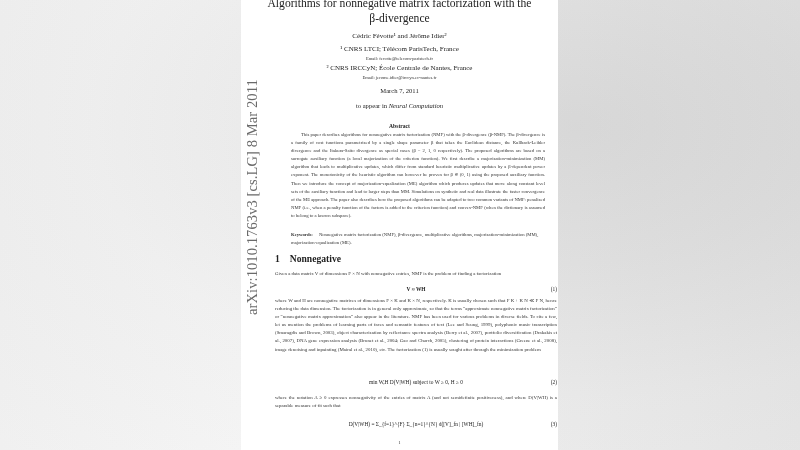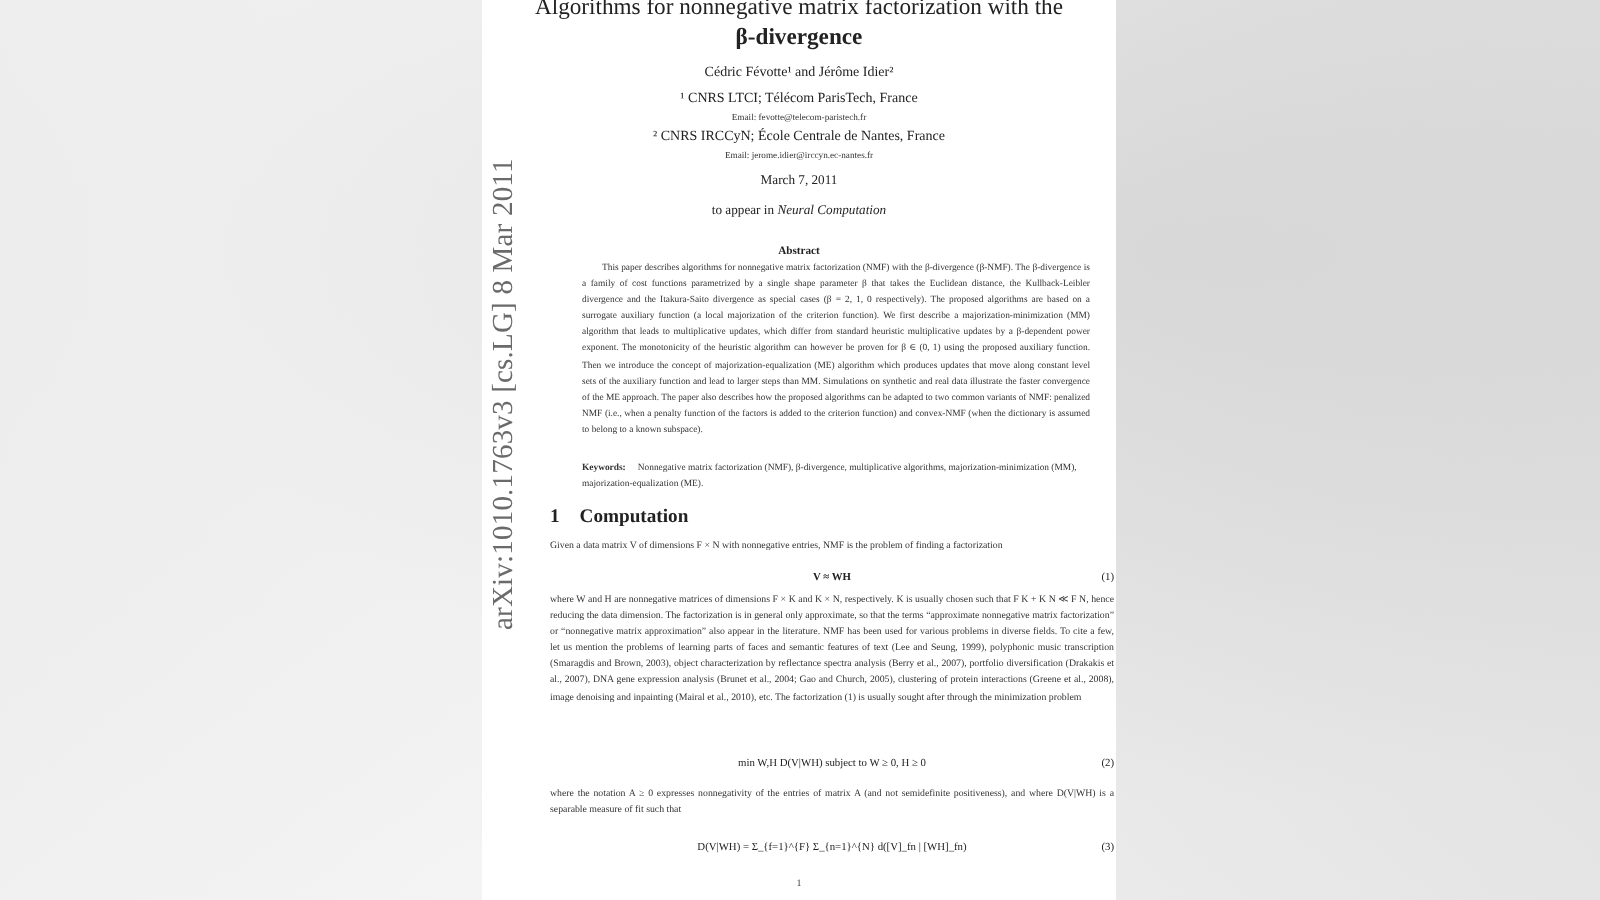--- a/index.html
+++ b/index.html
@@ -61,42 +61,42 @@
 </head>
 <body>
 
 <div class="page"></div>
 
 <div class="arxiv-stamp">
   <span>arXiv:1010.1763v3  [cs.LG]  8 Mar 2011</span>
 </div>
 
 <div class="c title" style="top:-3px;">Algorithms for nonnegative matrix factorization with the</div>
-<div class="c title" style="top:12px;font-weight:bold;">β-divergence</div>
+<div class="c title" style="top:12px;">β-divergence</div>
 
 <div class="c authors" style="top:32px;font-family:Liberation Serif, serif;">Cédric Févotte¹ and Jérôme Idier²</div>
 <div class="c affil" style="top:45px;">¹ CNRS LTCI; Télécom ParisTech, France</div>
 <div class="c email" style="top:56px;">Email: fevotte@telecom-paristech.fr</div>
 <div class="c affil" style="top:64px;">² CNRS IRCCyN; École Centrale de Nantes, France</div>
 <div class="c email" style="top:75px;">Email: jerome.idier@irccyn.ec-nantes.fr</div>
 <div class="c date" style="top:87px;">March 7, 2011</div>
 <div class="c appear" style="top:102px;">
   <span>to appear in</span>
   <i>Neural Computation</i>
 </div>
 
 <div class="c abs-head" style="top:123px;">Abstract</div>
 <div class="abstract">This paper describes algorithms for nonnegative matrix factorization (NMF) with the β-divergence (β-NMF). The β-divergence is a family of cost functions parametrized by a single shape parameter β that takes the Euclidean distance, the Kullback-Leibler divergence and the Itakura-Saito divergence as special cases (β = 2, 1, 0 respectively). The proposed algorithms are based on a surrogate auxiliary function (a local majorization of the criterion function). We first describe a majorization-minimization (MM) algorithm that leads to multiplicative updates, which differ from standard heuristic multiplicative updates by a β-dependent power exponent. The monotonicity of the heuristic algorithm can however be proven for β ∈ (0, 1) using the proposed auxiliary function. Then we introduce the concept of majorization-equalization (ME) algorithm which produces updates that move along constant level sets of the auxiliary function and lead to larger steps than MM. Simulations on synthetic and real data illustrate the faster convergence of the ME approach. The paper also describes how the proposed algorithms can be adapted to two common variants of NMF: penalized NMF (i.e., when a penalty function of the factors is added to the criterion function) and convex-NMF (when the dictionary is assumed to belong to a known subspace).</div>
 
 <div class="keywords">
   <b>Keywords:</b><span>Nonnegative matrix factorization (NMF), β-divergence, multiplicative algorithms, majorization-minimization (MM), majorization-equalization (ME).</span>
 </div>
 
 <div class="section">
-  <span class="num">1</span><span>Computation</span>
+  <span class="num">1</span><span>Nonnegative</span>
 </div>
 
 <div class="para" style="top:270px;">Given a data matrix V of dimensions F × N with nonnegative entries, NMF is the problem of finding a factorization</div>
 
 <div class="eq" style="top:286px;">
   <span class="body" style="font-weight:bold;">V ≈ WH</span>
   <span class="tag">(1)</span>
 </div>
 
 <div class="para" style="top:297px;">where W and H are nonnegative matrices of dimensions F × K and K × N, respectively. K is usually chosen such that F K + K N ≪ F N, hence reducing the data dimension. The factorization is in general only approximate, so that the terms “approximate nonnegative matrix factorization” or “nonnegative matrix approximation” also appear in the literature. NMF has been used for various problems in diverse fields. To cite a few, let us mention the problems of learning parts of faces and semantic features of text (Lee and Seung, 1999), polyphonic music transcription (Smaragdis and Brown, 2003), object characterization by reflectance spectra analysis (Berry et al., 2007), portfolio diversification (Drakakis et al., 2007), DNA gene expression analysis (Brunet et al., 2004; Gao and Church, 2005), clustering of protein interactions (Greene et al., 2008), image denoising and inpainting (Mairal et al., 2010), etc. The factorization (1) is usually sought after through the minimization problem</div>

